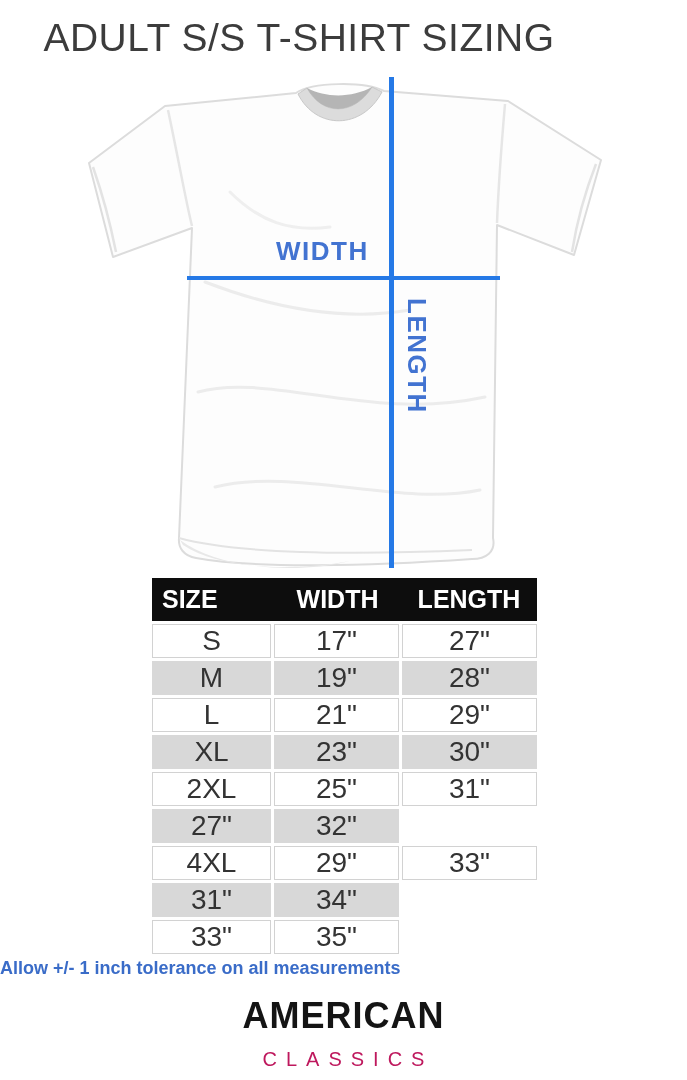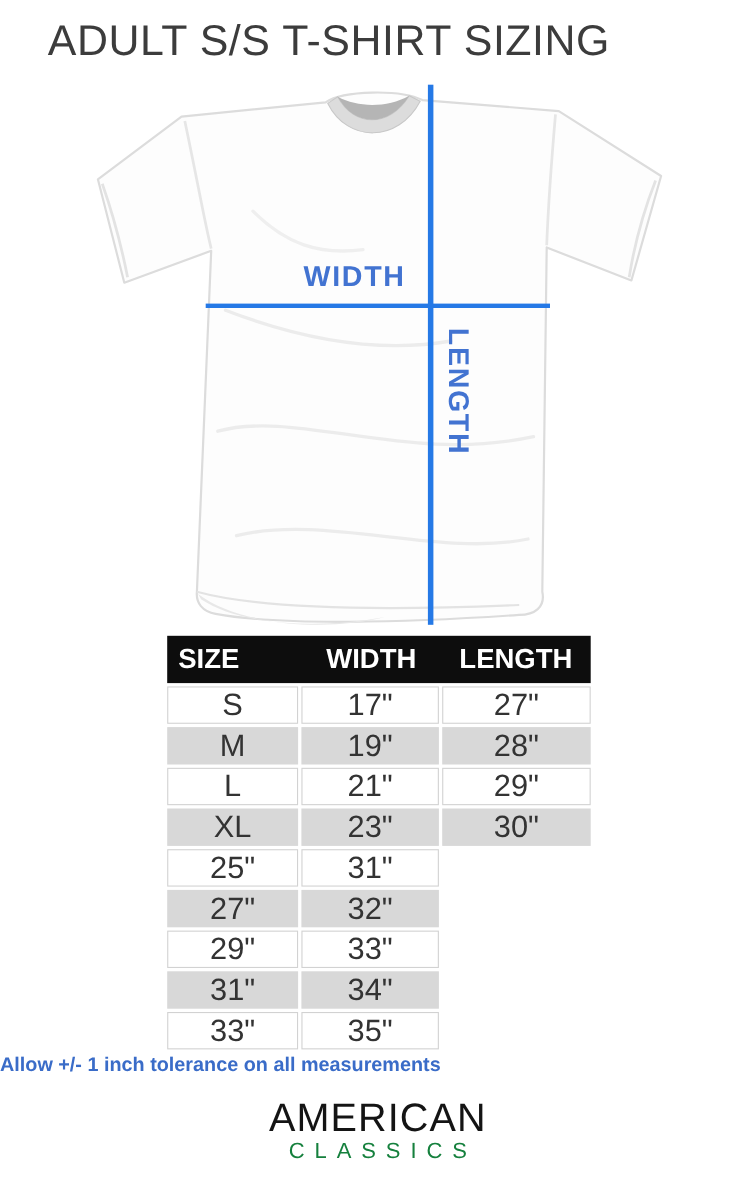--- a/index.html
+++ b/index.html
@@ -92,28 +92,28 @@
     width: 687px; text-align: left;
     font-size: 18px; font-weight: 700;
     color: var(--note-blue, #3a6cc8);
   }
   .brand {
     position: absolute; top: 998px; left: 0;
     width: 687px; text-align: center;
     color: #141414;
   }
   .brand-1 {
-    font-size: 36px; font-weight: 400;
+    font-size: 36px; font-weight: 700;
     letter-spacing: 1px; line-height: 1;
   }
   .brand-2 {
     font-size: 20px; font-weight: 400;
     letter-spacing: 9px; text-indent: 9px;
-    line-height: 1.1; margin-top: 2px;
-    color: #15803d;
+    line-height: 1.1; margin-top: 14px;
+    color: #be185d;
   }
 </style>
 </head>
 <body>
 
 <div class="page">
 
   <h1 class="title">ADULT S/S T-SHIRT SIZING</h1>
 
   <div class="shirt-area">
@@ -177,28 +177,30 @@
         <div class="td">L</div>
         <div class="td">21"</div>
         <div class="td">29"</div>
       </div>
       <div class="tr alt">
         <div class="td">XL</div>
         <div class="td">23"</div>
         <div class="td">30"</div>
       </div>
       <div class="tr">
+        <div class="td">2XL</div>
         <div class="td">25"</div>
         <div class="td">31"</div>
       </div>
       <div class="tr alt">
         <div class="td">27"</div>
         <div class="td">32"</div>
       </div>
       <div class="tr">
+        <div class="td">4XL</div>
         <div class="td">29"</div>
         <div class="td">33"</div>
       </div>
       <div class="tr alt">
         <div class="td">31"</div>
         <div class="td">34"</div>
       </div>
       <div class="tr">
         <div class="td">33"</div>
         <div class="td">35"</div>

